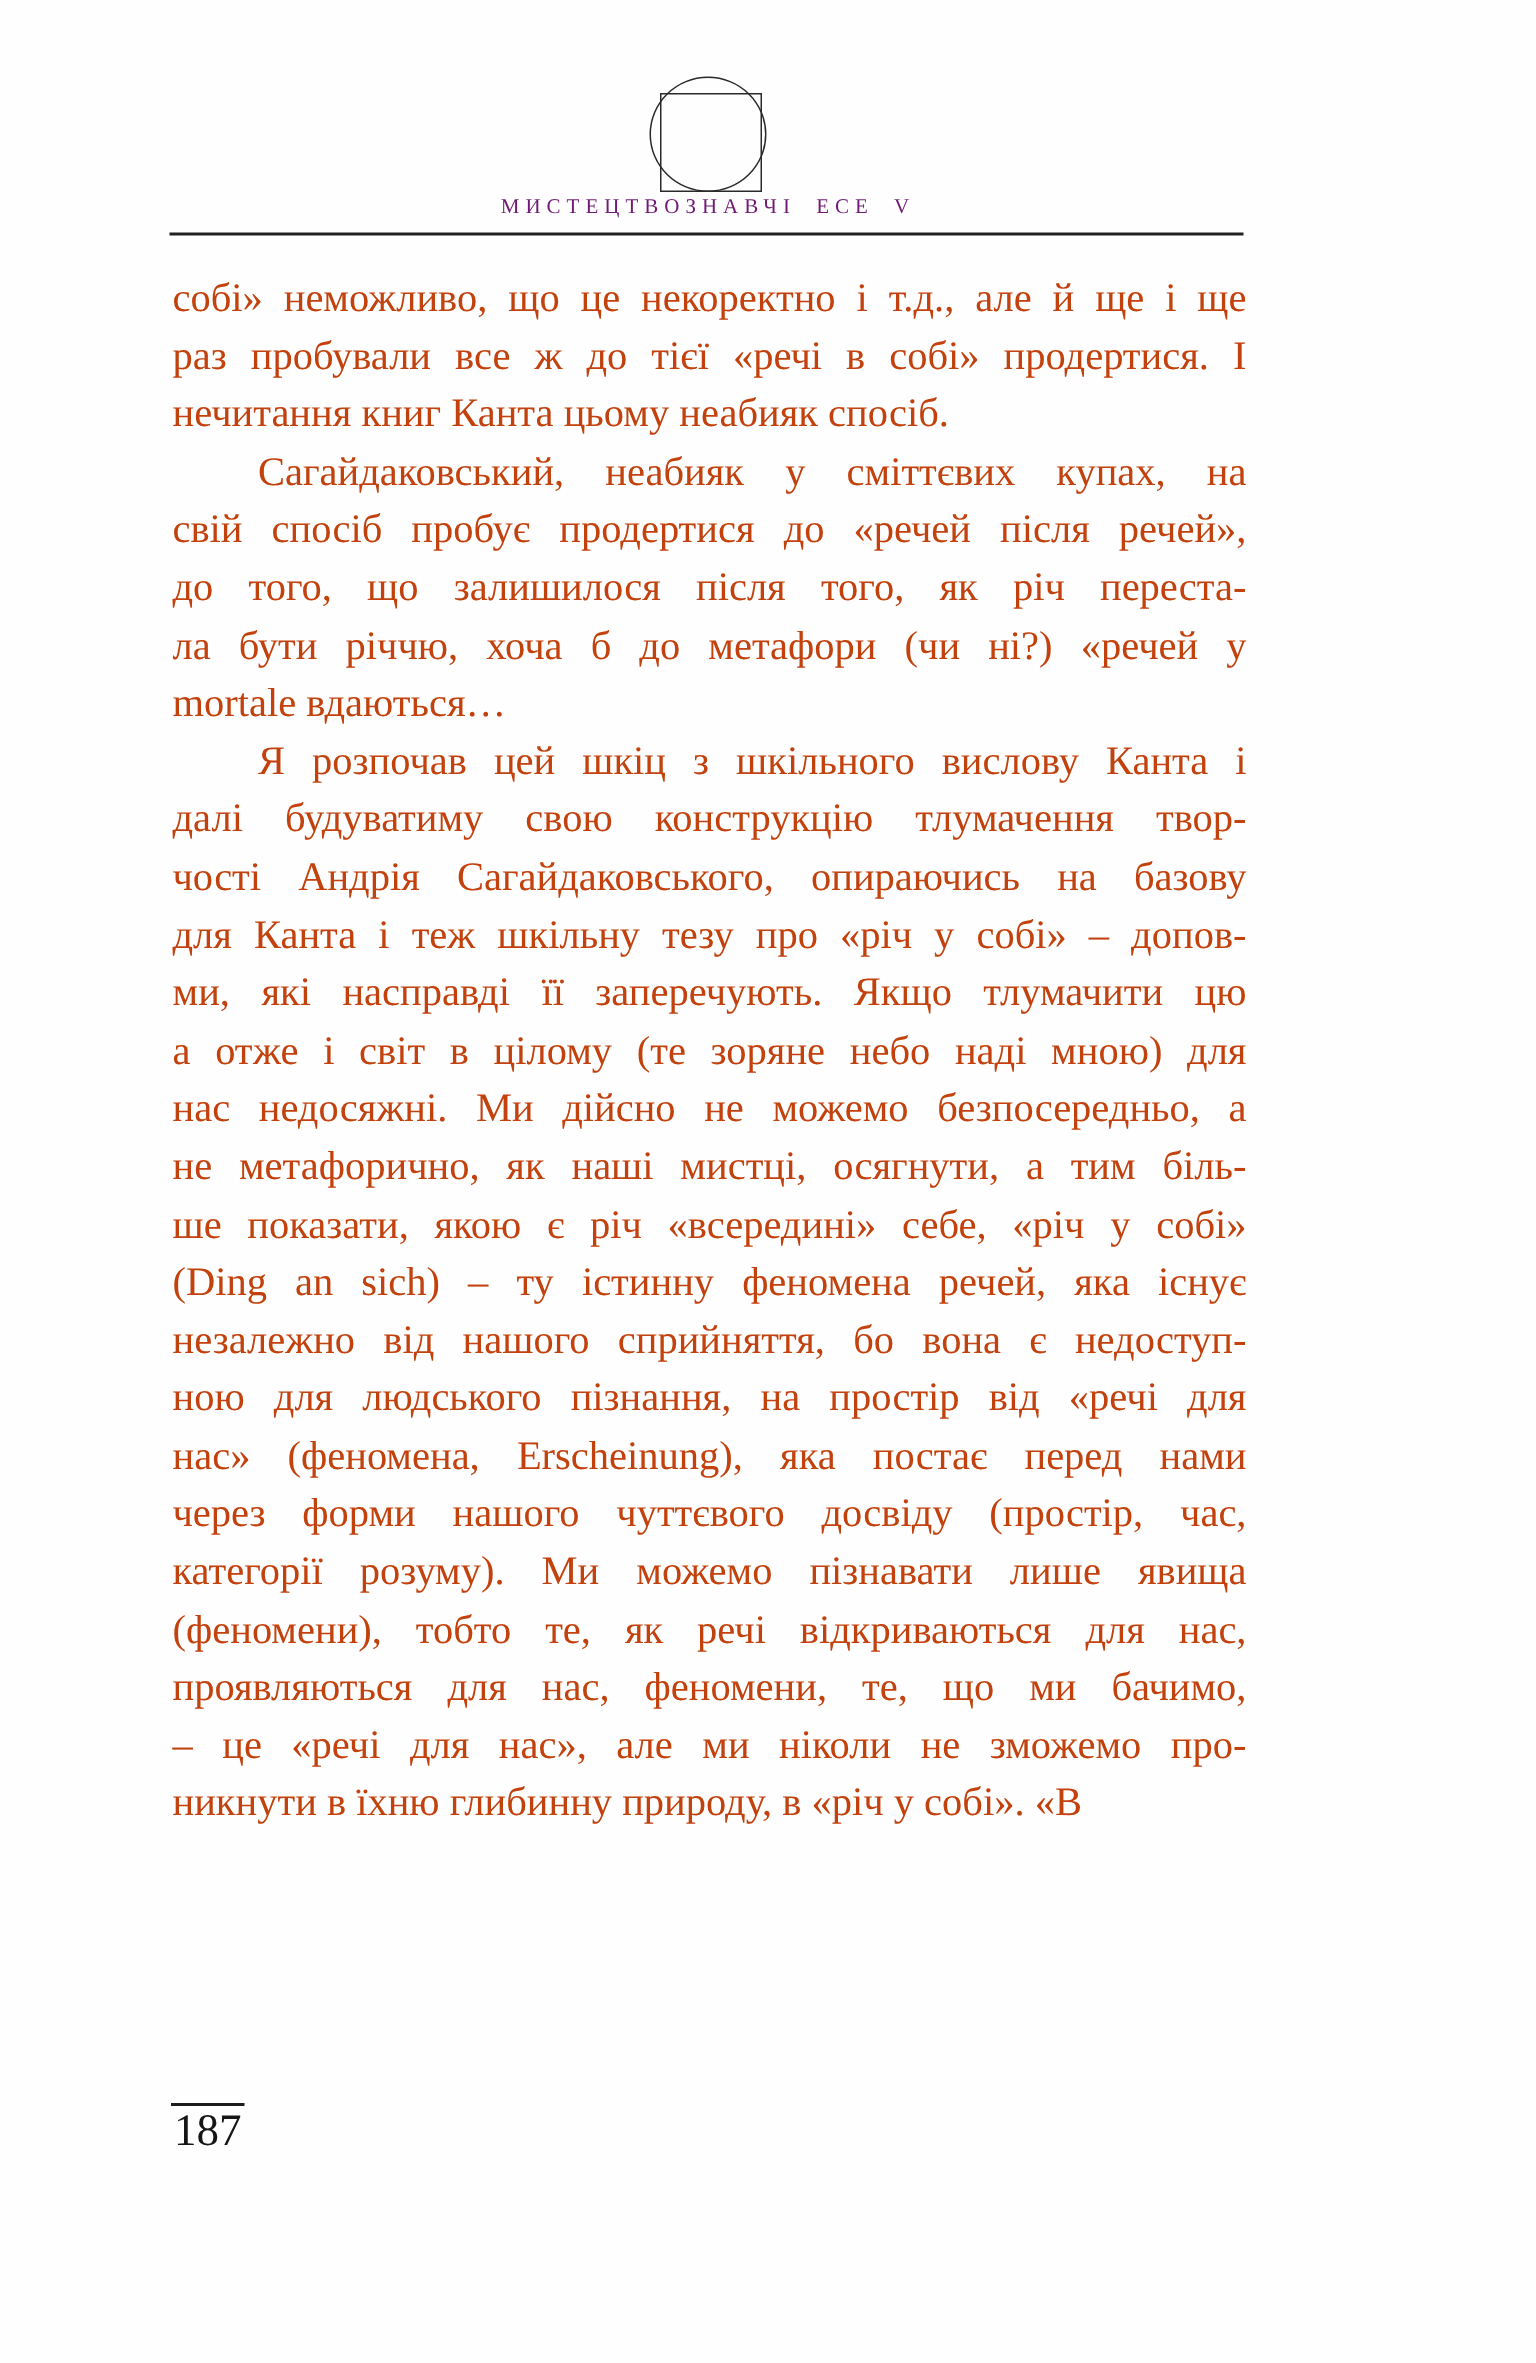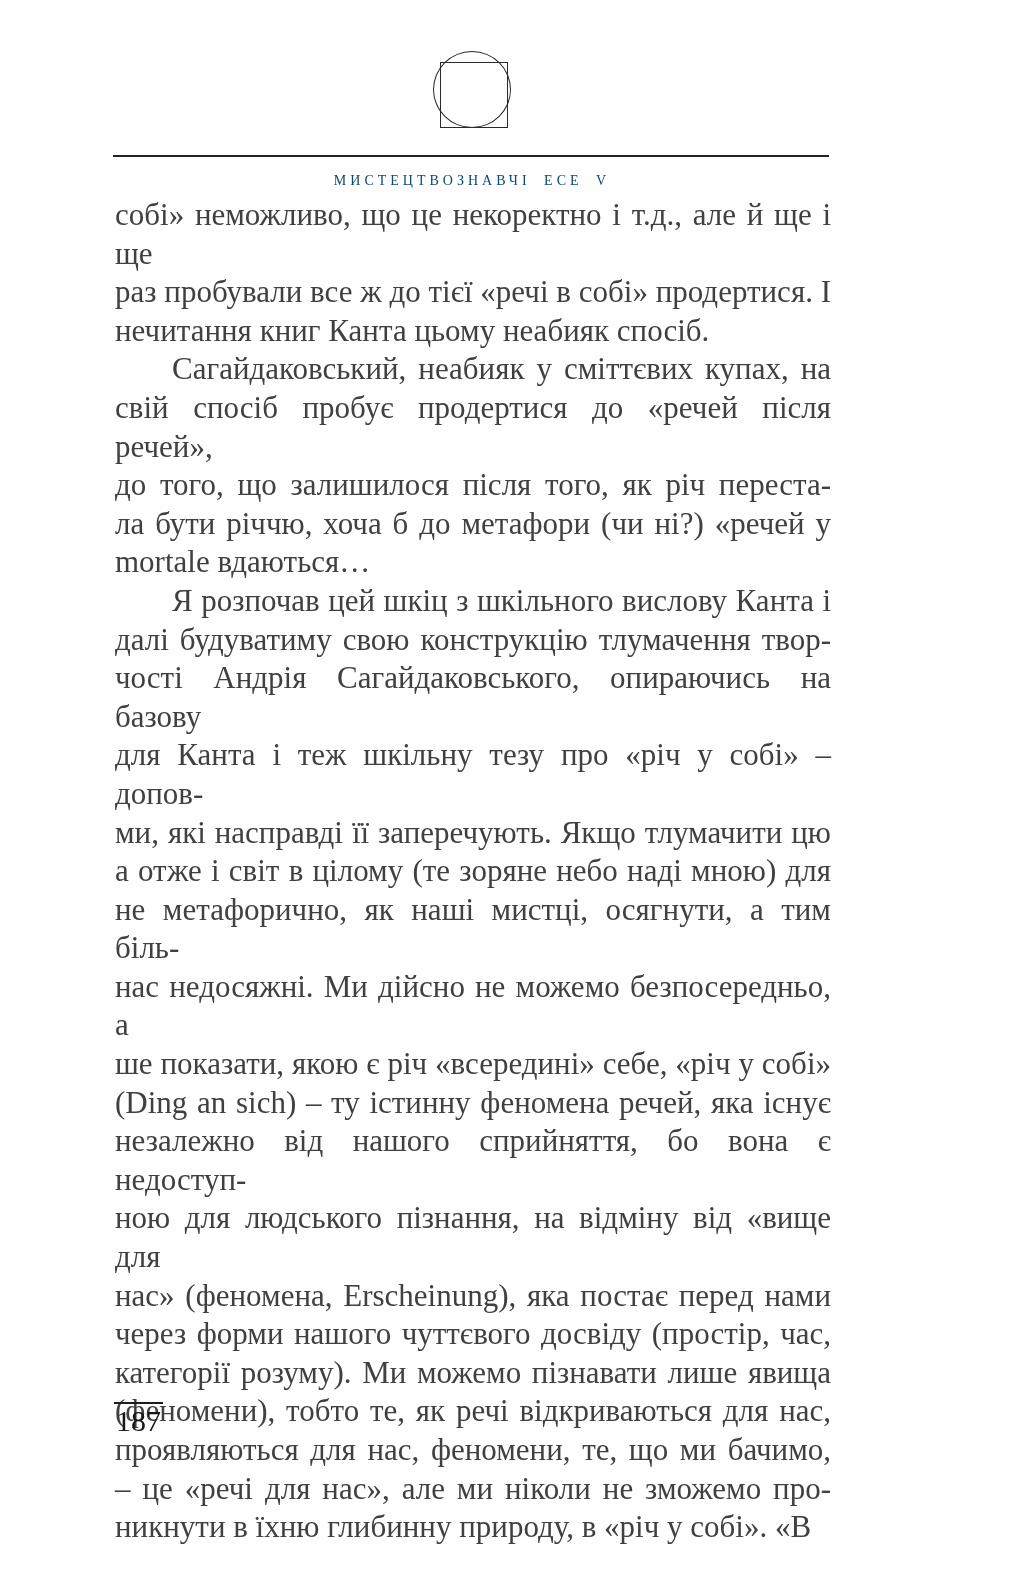--- a/index.html
+++ b/index.html
@@ -38,41 +38,40 @@
   
   .running-head {
     position: absolute;
     left: 114px;
     top: 131px;
     width: 716px;
     text-align: center;
     font-size: 14px;
     letter-spacing: 4px;
     word-spacing: 6px;
-    color: #0c4a6e;
+    color: #701a75;
     white-space: nowrap;
-    margin-top: 42px;
   }
   .head-rule {
     position: absolute;
     left: 113px;
     top: 155px;
     width: 716px;
     height: 0;
     border-top: 2px solid #222;
   }
   
   .body-text {
     position: absolute;
     left: 115px;
-    top: 196px;
+    top: 179px;
     width: 716px;
-    font-size: 31px;
+    font-size: 27px;
     line-height: 38.6px;
-    color: #404040;
+    color: #c2410c;
   }
   .text-line {
     text-align: justify;
     text-align-last: justify;
     white-space: normal;
   }
   .text-line.para-end { text-align-last: left; }
   .text-line.indent { text-indent: 57px; }
   
   .folio-wrap {
@@ -113,26 +112,26 @@
       <div class="text-line">свій спосіб пробує продертися до «речей після речей»,</div>
       <div class="text-line">до того, що залишилося після того, як річ переста-</div>
       <div class="text-line">ла бути річчю, хоча б до метафори (чи ні?) «речей у</div>
       <div class="text-line para-end">mortale вдаються…</div>
       <div class="text-line indent">Я розпочав цей шкіц з шкільного вислову Канта і</div>
       <div class="text-line">далі будуватиму свою конструкцію тлумачення твор-</div>
       <div class="text-line">чості Андрія Сагайдаковського, опираючись на базову</div>
       <div class="text-line">для Канта і теж шкільну тезу про «річ у собі» – допов-</div>
       <div class="text-line">ми, які насправді її заперечують. Якщо тлумачити цю</div>
       <div class="text-line">а отже і світ в цілому (те зоряне небо наді мною) для</div>
+      <div class="text-line">нас недосяжні. Ми дійсно не можемо безпосередньо, а</div>
       <div class="text-line">не метафорично, як наші мистці, осягнути, а тим біль-</div>
-      <div class="text-line">нас недосяжні. Ми дійсно не можемо безпосередньо, а</div>
       <div class="text-line">ше показати, якою є річ «всередині» себе, «річ у собі»</div>
       <div class="text-line">(Ding an sich) – ту істинну феномена речей, яка існує</div>
       <div class="text-line">незалежно від нашого сприйняття, бо вона є недоступ-</div>
-      <div class="text-line">ною для людського пізнання, на відміну від «вище для</div>
+      <div class="text-line">ною для людського пізнання, на простір від «речі для</div>
       <div class="text-line">нас» (феномена, Erscheinung), яка постає перед нами</div>
       <div class="text-line">через форми нашого чуттєвого досвіду (простір, час,</div>
       <div class="text-line">категорії розуму). Ми можемо пізнавати лише явища</div>
       <div class="text-line">(феномени), тобто те, як речі відкриваються для нас,</div>
       <div class="text-line">проявляються для нас, феномени, те, що ми бачимо,</div>
       <div class="text-line">– це «речі для нас», але ми ніколи не зможемо про-</div>
       <div class="text-line para-end">никнути в їхню глибинну природу, в «річ у собі». «В</div>
     </div>
 
   <div class="folio-wrap">

